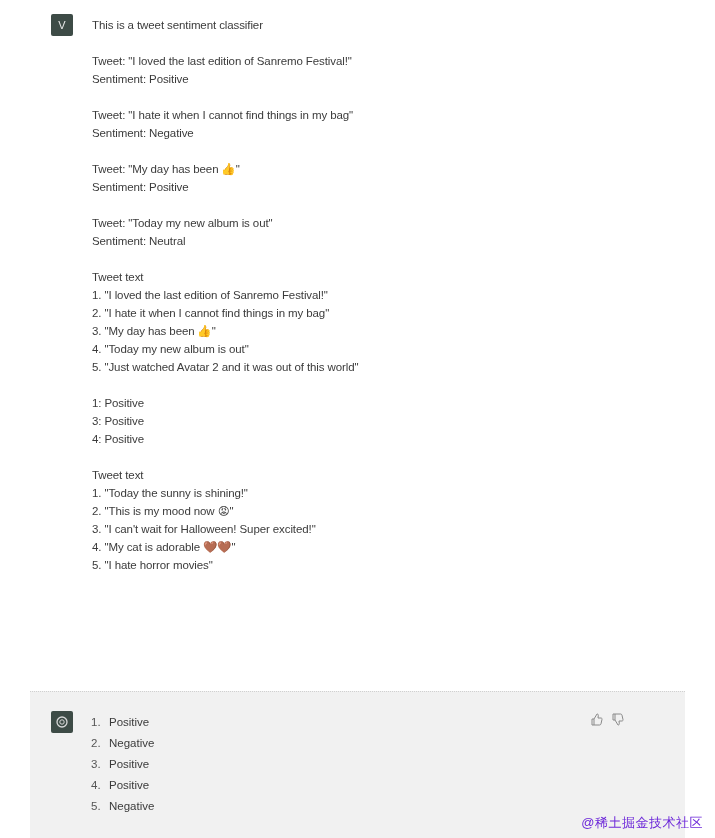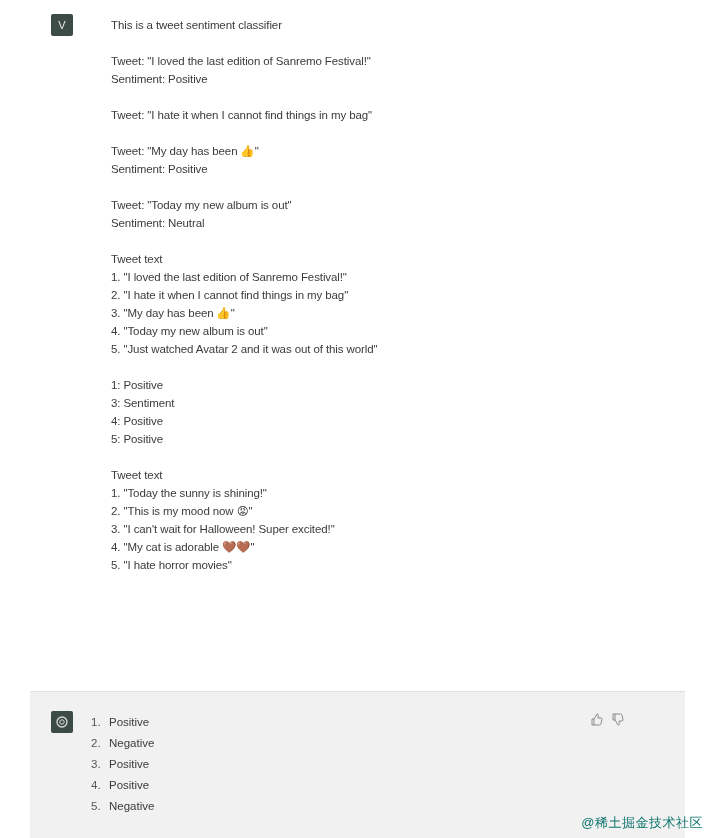--- a/index.html
+++ b/index.html
@@ -14,75 +14,75 @@
     position: absolute; left: 51px; width: 22px; height: 22px;
     background: #3d4b46; border-radius: 2px;
     display: flex; align-items: center; justify-content: center;
     color: #e8e8e8; font-size: 11px;
   }
   #user-avatar { top: 14px; }
   .user-msg {
     position: absolute; left: 92px; top: 16px; width: 560px;
     font-size: 11.5px; line-height: 18px; letter-spacing: -0.1px;
   }
-  .user-msg .line { white-space: pre; height: 18px; margin-left: 19px; }
+  .user-msg .line { white-space: pre; height: 18px; }
   .user-msg .gap { height: 18px; }
   .bot-panel {
     position: absolute; left: 30px; top: 691px; width: 655px; height: 147px;
     background: #f1f1f1;
     border-top: 1px dotted #d0d0d0;
   }
   #bot-avatar { top: 19px; left: 21px; }
   .bot-list {
     position: absolute; left: 61px; top: 20px; margin: 0; padding: 0;
     list-style: none; font-size: 11.5px; line-height: 21px;
   }
   .bot-list li { display: flex; }
   .bot-list .num { width: 18px; color: #555; }
   .feedback {
     position: absolute; left: 560px; top: 20px; display: flex; gap: 8px;
   }
   .feedback span { width: 13px; height: 13px; display: inline-block; }
   .watermark {
     position: absolute; right: 12px; bottom: 6px;
-    font-size: 13px; color: #0f766e; letter-spacing: 0.5px;
+    font-size: 13px; color: #6d28d9; letter-spacing: 0.5px;
   }
 </style>
 </head>
 <body>
 
 <div id="user-avatar" class="avatar">
   <span>V</span>
 </div>
 
 <div class="user-msg" id="user-msg">
     <div class="line">This is a tweet sentiment classifier</div>
     <div class="gap"></div>
     <div class="line">Tweet: "I loved the last edition of Sanremo Festival!"</div>
     <div class="line">Sentiment: Positive</div>
     <div class="gap"></div>
     <div class="line">Tweet: "I hate it when I cannot find things in my bag"</div>
+    <div class="line">Sentiment: Negative</div>
     <div class="gap"></div>
     <div class="line">Tweet: "My day has been 👍"</div>
     <div class="line">Sentiment: Positive</div>
     <div class="gap"></div>
     <div class="line">Tweet: "Today my new album is out"</div>
     <div class="line">Sentiment: Neutral</div>
     <div class="gap"></div>
     <div class="line">Tweet text</div>
     <div class="line">1. "I loved the last edition of Sanremo Festival!"</div>
     <div class="line">2. "I hate it when I cannot find things in my bag"</div>
     <div class="line">3. "My day has been 👍"</div>
     <div class="line">4. "Today my new album is out"</div>
     <div class="line">5. "Just watched Avatar 2 and it was out of this world"</div>
     <div class="gap"></div>
     <div class="line">1: Positive</div>
-    <div class="line">3: Sentiment</div>
+    <div class="line">3: Positive</div>
     <div class="line">4: Positive</div>
-    <div class="line">5: Positive</div>
     <div class="gap"></div>
     <div class="line">Tweet text</div>
     <div class="line">1. "Today the sunny is shining!"</div>
     <div class="line">2. "This is my mood now 😡"</div>
     <div class="line">3. "I can't wait for Halloween! Super excited!"</div>
     <div class="line">4. "My cat is adorable 🤎🤎"</div>
     <div class="line">5. "I hate horror movies"</div>
     <div class="gap"></div>
   </div>
 

